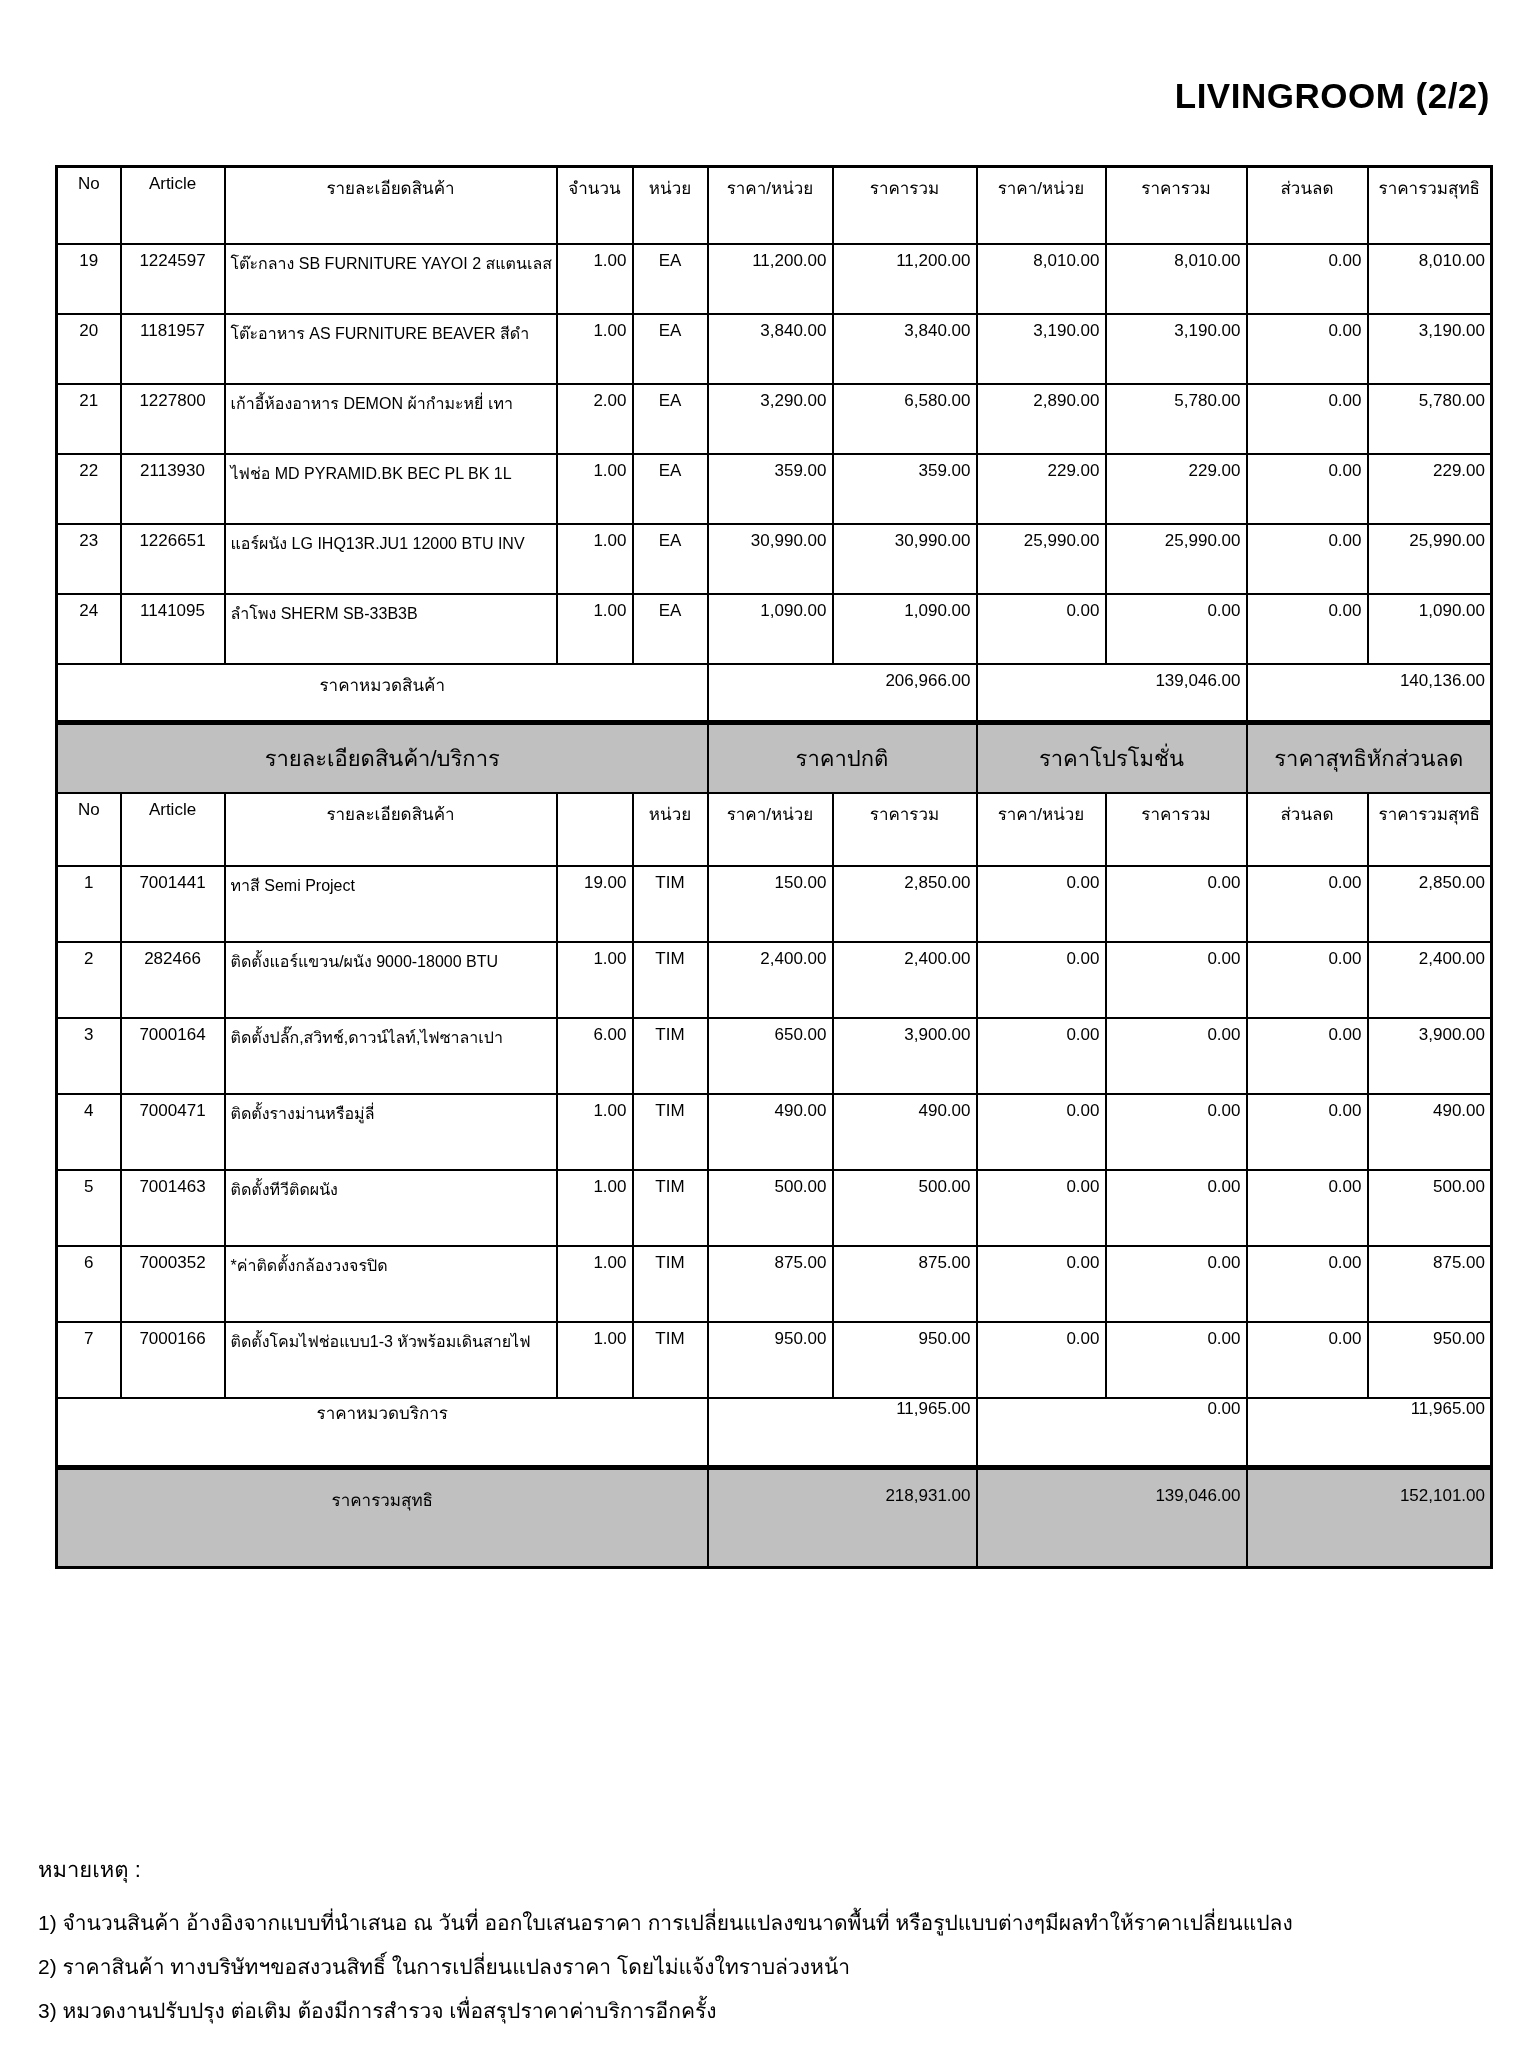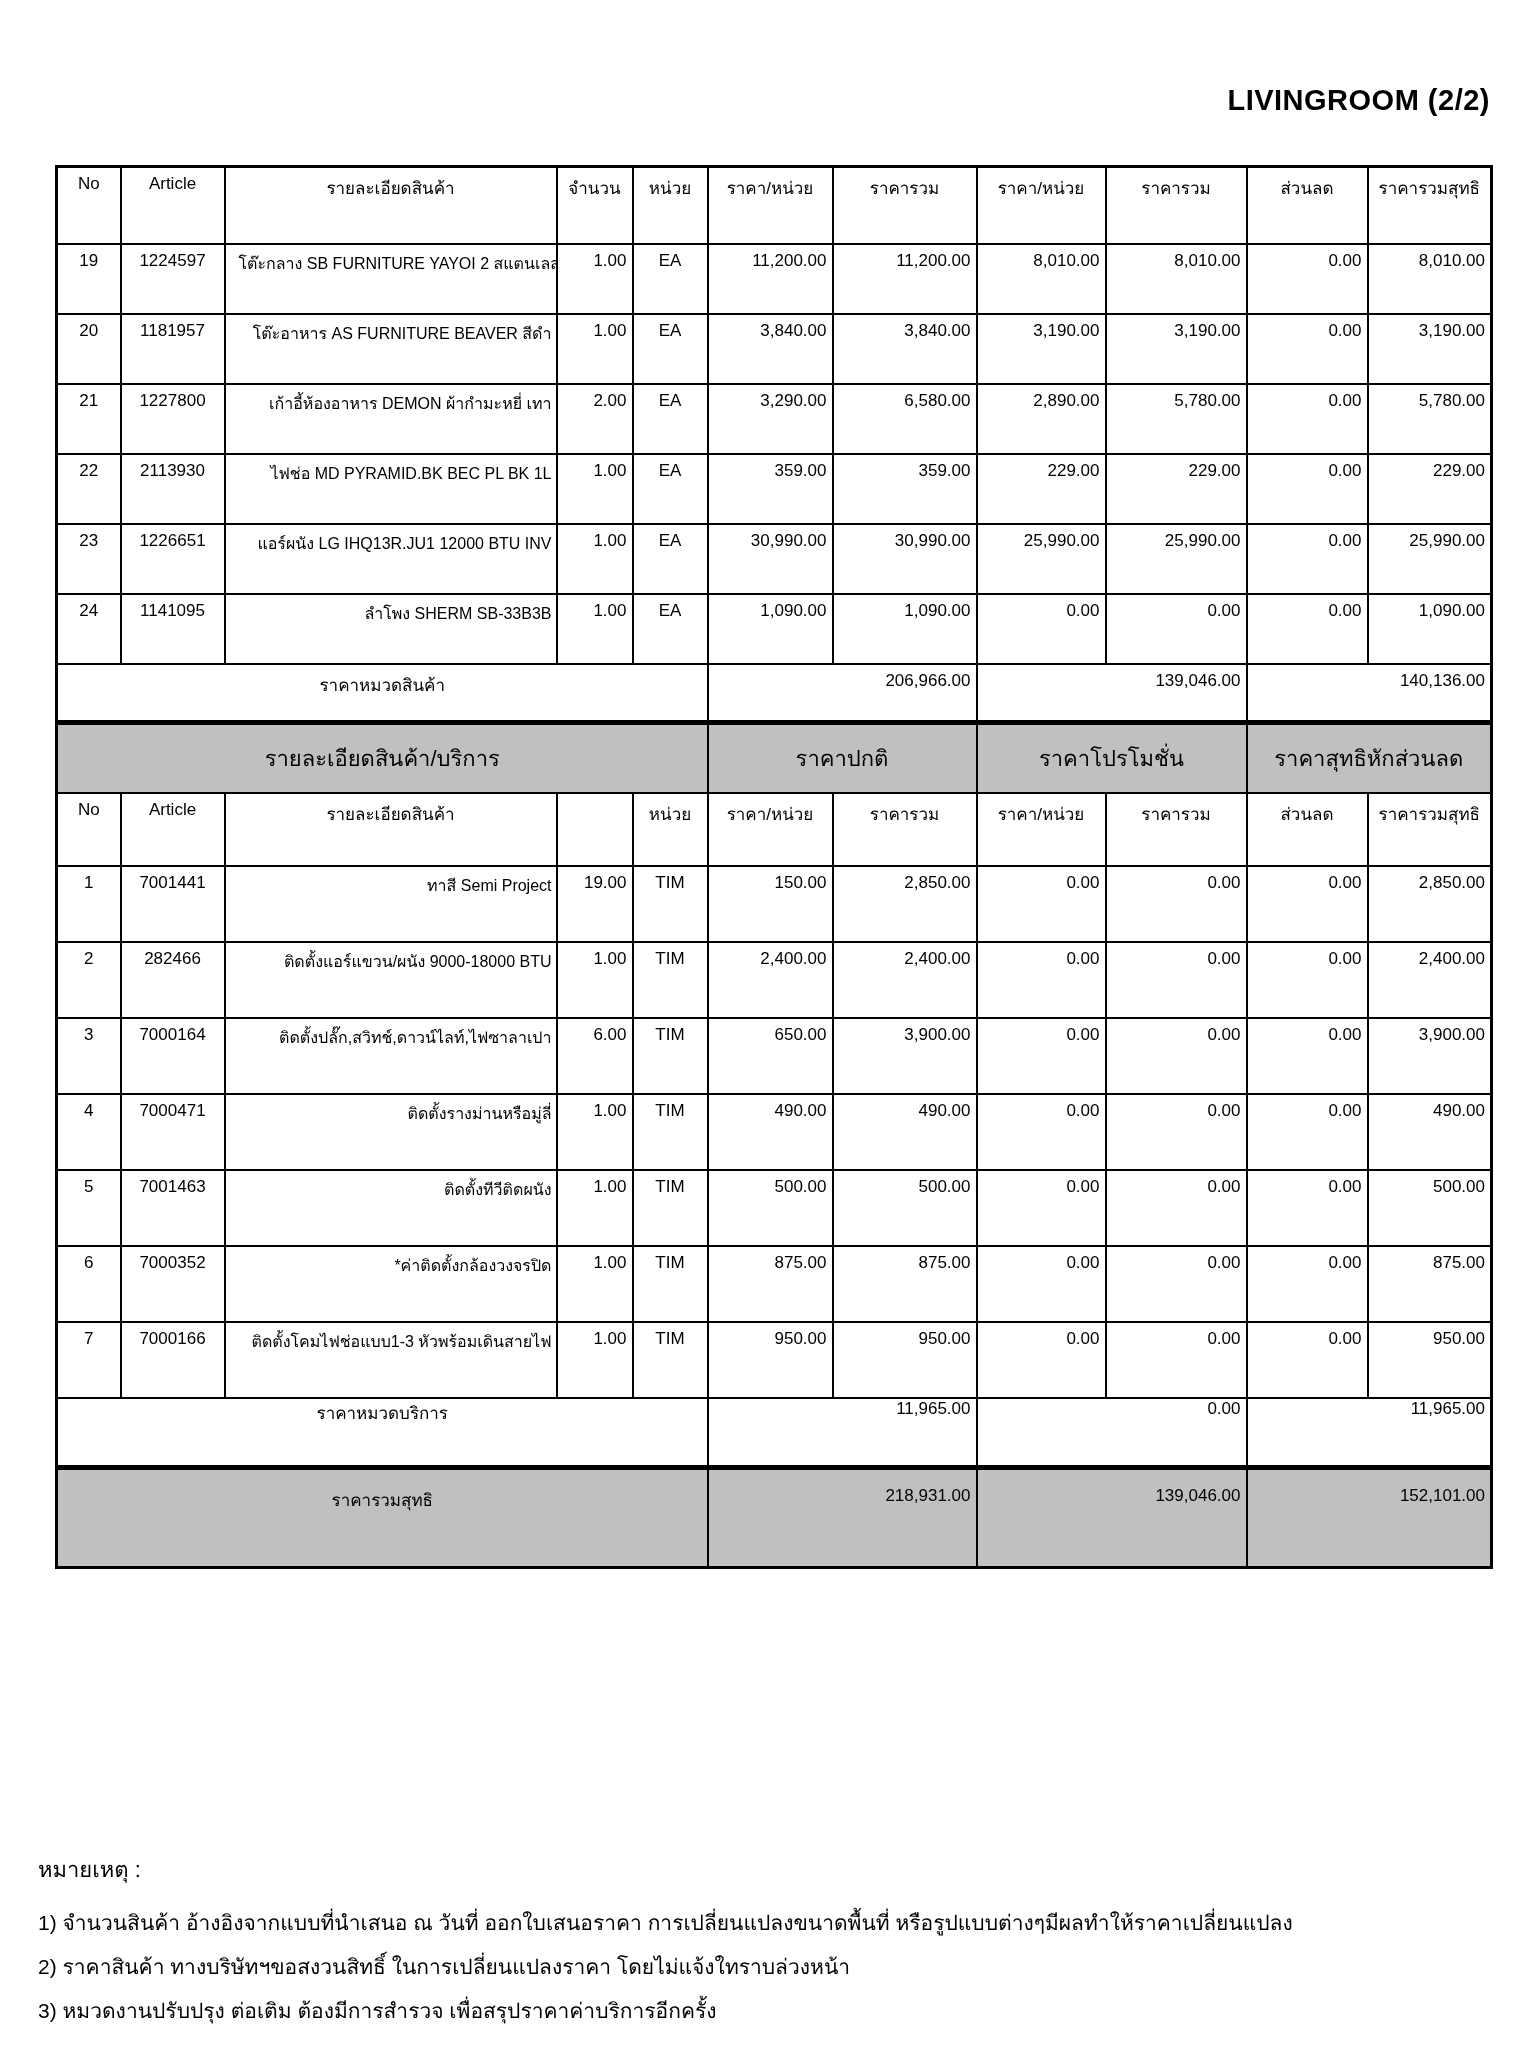--- a/index.html
+++ b/index.html
@@ -6,44 +6,44 @@
   html, body { background: #ffffff; }
   body {
     position: relative;
     width: 1536px;
     height: 2048px;
     font-family: "Liberation Sans", sans-serif;
     color: #000;
   }
   .title {
     position: absolute;
-    top: 84px;
+    top: 76px;
     right: 46px;
-    font-size: 29px;
+    font-size: 35px;
     font-weight: 700;
     letter-spacing: 0.5px;
   }
   table.quote {
     position: absolute;
     left: 55px;
     top: 165px;
     width: 1435px;
     border-collapse: collapse;
     table-layout: fixed;
     border: 3px solid #000;
   }
   td {
     border: 2px solid #000;
     vertical-align: top;
     padding: 6px 4px 0 4px;
     font-size: 17px;
     overflow: hidden;
   }
   td.c { text-align: center; }
-  td.l { text-align: right; font-size: 16px; padding-left: 13px; white-space: nowrap; }
+  td.l { text-align: left; font-size: 16px; padding-left: 5px; white-space: nowrap; }
   td.r { text-align: right; padding-right: 5px; }
   tr.h1 td { height: 77px; text-align: center; }
   tr.h2 td { height: 73px; text-align: center; }
   tr.item td { height: 70px; }
   tr.svc td  { height: 76px; }
   tr.sub td  { height: 59px; padding-top: 6px; }
   tr.sub2 td { height: 70px; padding-top: 0; }
   tr.band td {
     height: 70px;
     background: #c0c0c0;

